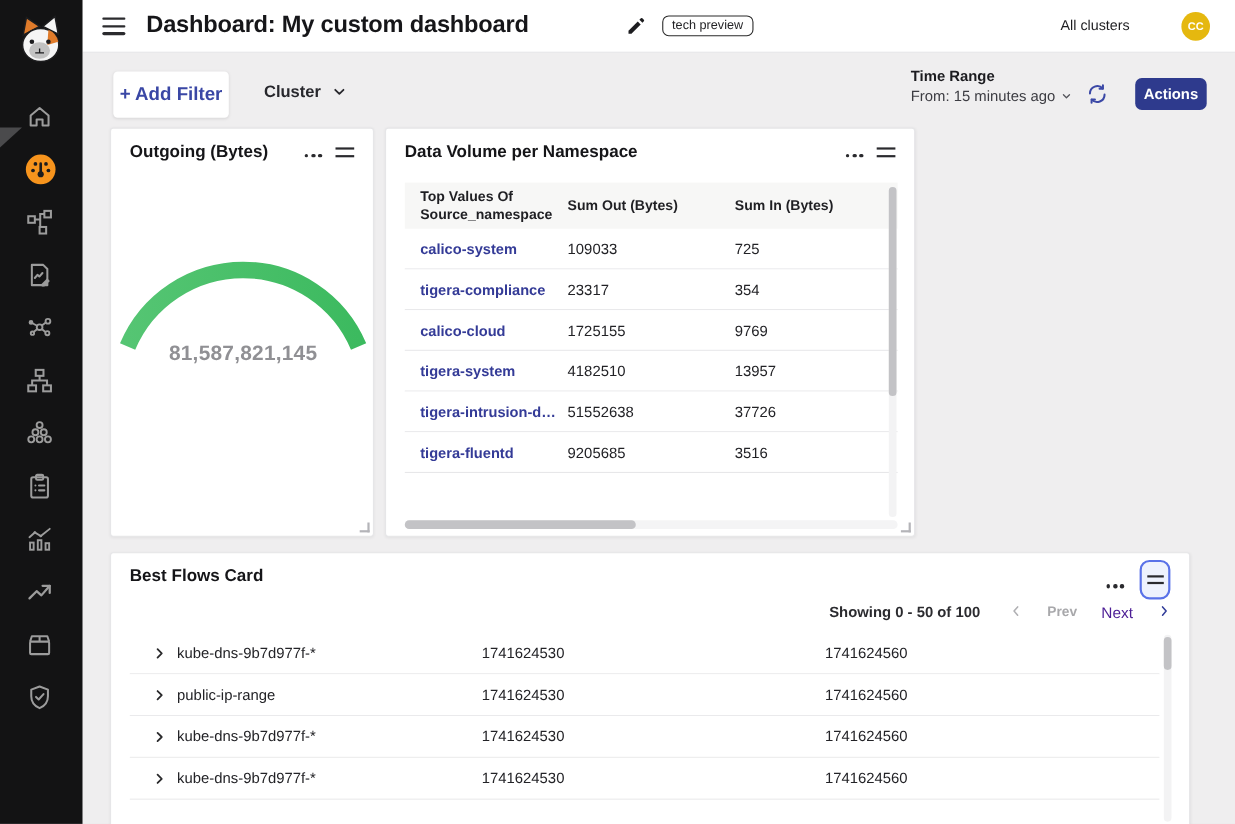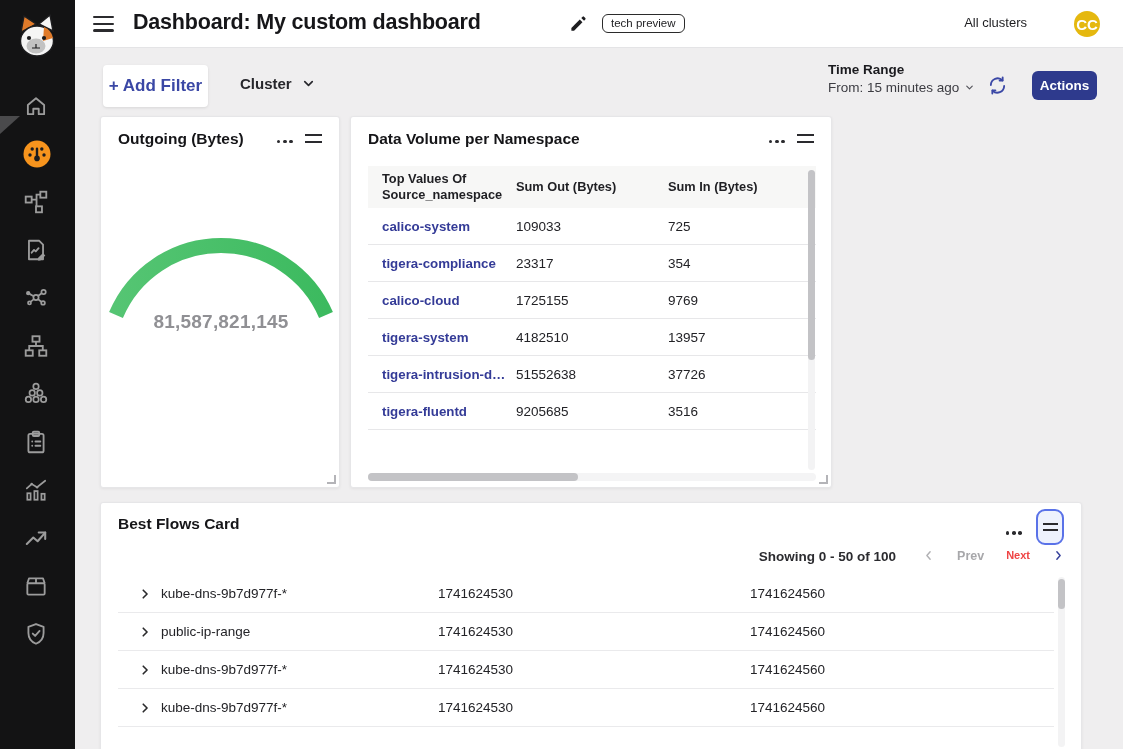--- a/index.html
+++ b/index.html
@@ -21,21 +21,21 @@
   .topbar { position:absolute; left:75px; top:0; width:1048px; height:48px; background:#ffffff;
             border-bottom:1px solid #e4e4e6; z-index:4; }
   .hamburger { position:absolute; left:18px; top:16px; width:21px; cursor:pointer; }
   .hamburger span { display:block; height:2.4px; background:#2b2b2e; border-radius:2px; margin-bottom:4.2px; }
   .page-title { position:absolute; left:58px; top:10px; font-size:21.5px; font-weight:700; color:#161619; letter-spacing:-0.2px; }
   .pencil { position:absolute; left:494px; top:14px; width:19px; height:19px; cursor:pointer; }
   .badge { position:absolute; left:527px; top:14px; font-size:11.5px; font-weight:500; color:#232326;
            border:1.4px solid #2b2b2b; border-radius:6px; padding:2px 8px 3px; background:#fff; }
   .all-clusters { position:absolute; right:96px; top:15px; font-size:13px; color:#1d1d20; cursor:pointer; }
   .avatar { position:absolute; right:23px; top:11px; width:26px; height:26px; border-radius:50%;
-            background:#e5b80f; color:#ffffff; font-size:15px; font-weight:700;
+            background:#e5b80f; color:#ffffff; font-size:10px; font-weight:700;
             display:flex; align-items:center; justify-content:center; cursor:pointer; }
 
   
   .content { position:absolute; left:75px; top:48px; width:1048px; height:701px; }
 
   .btn-add-filter { position:absolute; left:28px; top:17px; width:105px; height:42px; background:#ffffff;
                     border:none; border-radius:4px; box-shadow:0 1px 3px rgba(0,0,0,.10);
                     color:#3a47a5; font-size:17px; font-weight:600; font-family:inherit; cursor:pointer; }
   .cluster-dd { position:absolute; left:165px; top:27px; display:flex; align-items:center; gap:9px;
                 font-size:15px; font-weight:600; color:#27272c; cursor:pointer;text-align:right; }
@@ -84,21 +84,21 @@
   
   .card-bestflows { left:25px; top:454px; width:982px; height:300px; }
   .bf-dragbox { width:28px; height:36px; margin-top:-6px; border:2px solid #5a72e8; background:#eef2fd;
                 border-radius:9px; display:flex; flex-direction:column; justify-content:center;
                 align-items:center; cursor:grab; }
   .bf-dragbox span { display:block; width:15px; height:2.2px; background:#2a2a2e; margin:2.2px 0; }
   .bf-pagination { position:absolute; right:16px; top:46px; display:flex; align-items:flex-start; gap:22px; }
   .bf-showing { font-size:13.5px; font-weight:600; color:#2b2b2f; margin-right:4px; }
   .pg-chev { width:13px; height:13px; }
   .pg-prev { font-size:12.5px; font-weight:700; color:#a8a8ab; cursor:default; }
-  .pg-next { font-size:11px; font-weight:700; color:#ef4444; cursor:pointer; }
+  .pg-next { font-size:14px; font-weight:400; color:#4c1d95; cursor:pointer; }
   .gray { color:#b0b0b3; }
   .indigo { color:#333e9a; }
   .bf-table { position:absolute; left:17px; top:72px; width:936px; }
   .bf-head, .bf-row { display:grid; grid-template-columns:300px 312px 1fr; align-items:center; padding-left:20px; }
   .bf-head { background:#f6f6f2; height:31px; font-size:13px; font-weight:700; color:#202024;
              border-bottom:1px solid #e7e7e3; }
   .bf-row { height:38px; border-bottom:1px solid #eaeaec; font-size:13.5px; color:#232327; background:#fff; }
   .bf-cell1 { display:flex; align-items:center; gap:9px; }
   .row-chev { width:14px; height:14px; flex:0 0 14px; cursor:pointer; }
 </style>

